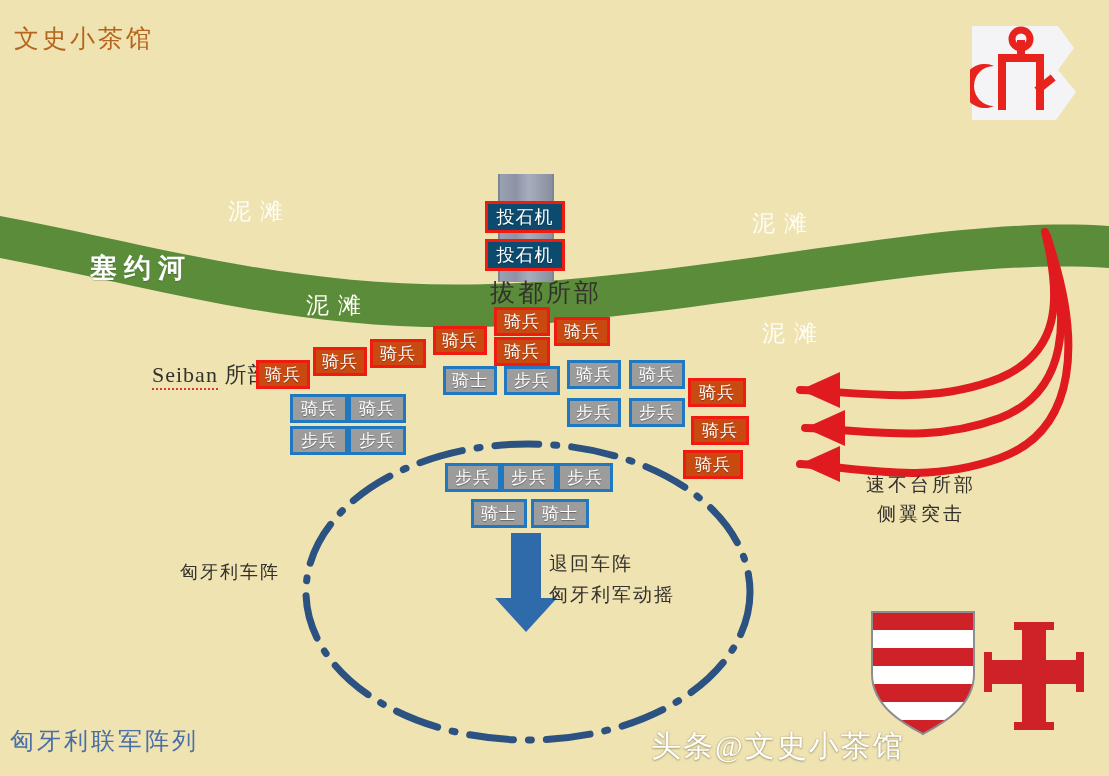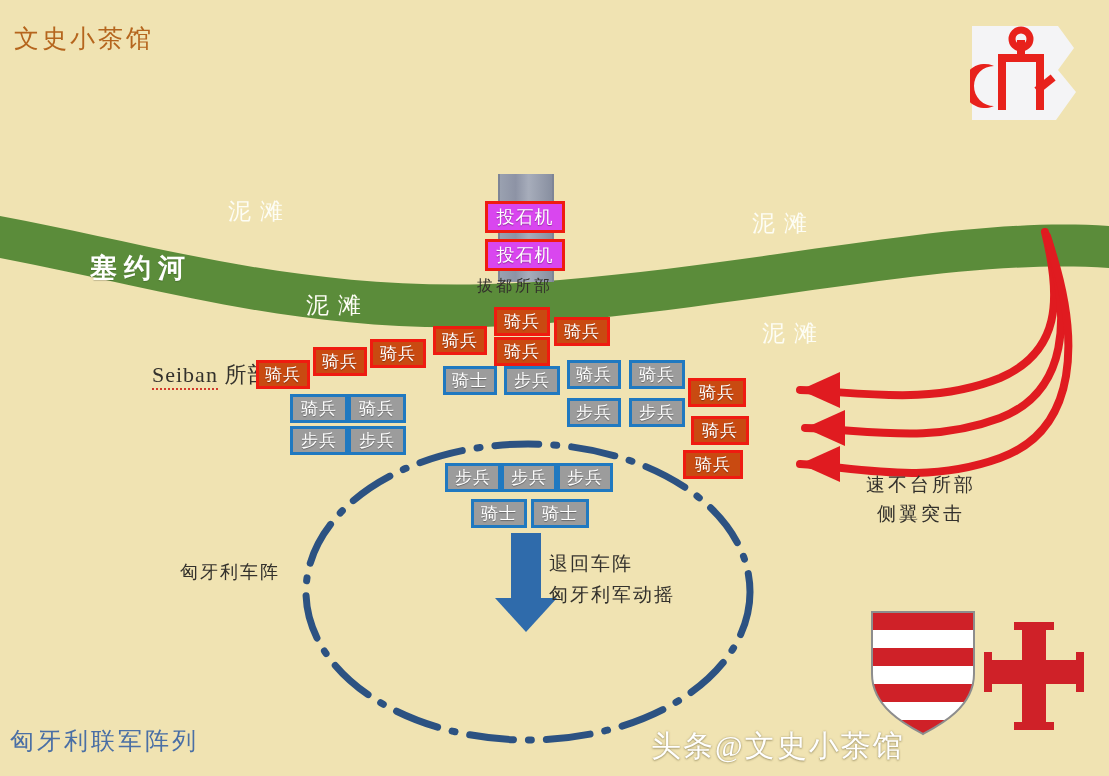--- a/index.html
+++ b/index.html
@@ -52,41 +52,41 @@
     background:#c94a11;
     border:3px solid #ef1b10;
     height:29px;
   }
   .unit.hungary{
     background:#9c9c9c;
     border:3px solid #2079c0;
     height:29px;
   }
   .unit.siege{
-    background:#d946ef;
+    background:#0c4a6e;
     border:3px solid #ef1b10;
     height:32px;
     font-size:18px;
   }
 
   
   .bridge{
     position:absolute;
     background:linear-gradient(90deg,#9aa1b0 0%,#8d93a5 30%,#a7adbb 55%,#888fa0 100%);
     border-left:2px solid #7e8596;
     border-right:2px solid #7e8596;
   }
 
   
   .anno{
     position:absolute;
     font-family:"Liberation Serif","DejaVu Serif",serif;
     color:#33312c;white-space:nowrap;
   }
-  .anno.batu{left:477px;top:276px;font-size:16px;letter-spacing:3px;font-family:Liberation Serif, serif;}
+  .anno.batu{left:490px;top:276px;font-size:25px;letter-spacing:3px;font-family:Liberation Serif, serif;}
   .anno.seiban{left:152px;top:360px;font-size:22px;letter-spacing:1px;}
   .anno.seiban .latin{
     font-family:"Liberation Serif","DejaVu Serif",serif;
     border-bottom:2px dotted #d23b2b;padding-bottom:1px;
   }
   .anno.subutai{left:866px;top:470px;font-size:19px;letter-spacing:3px;line-height:29px;text-align:center;}
   .anno.wagon{left:180px;top:560px;font-size:18px;letter-spacing:2px;}
   .anno.retreat{left:549px;top:548px;font-size:19px;letter-spacing:2px;line-height:31px;}
 
   

